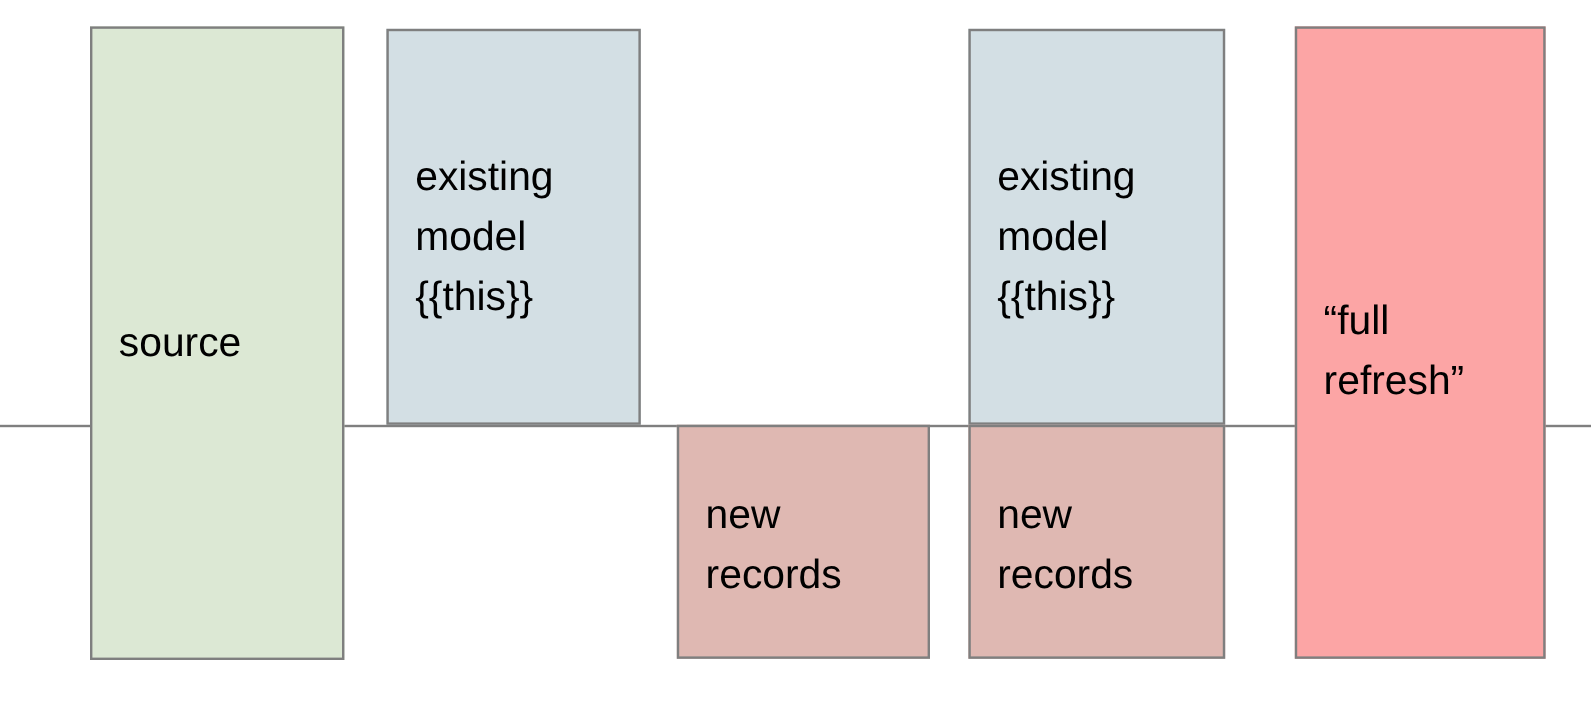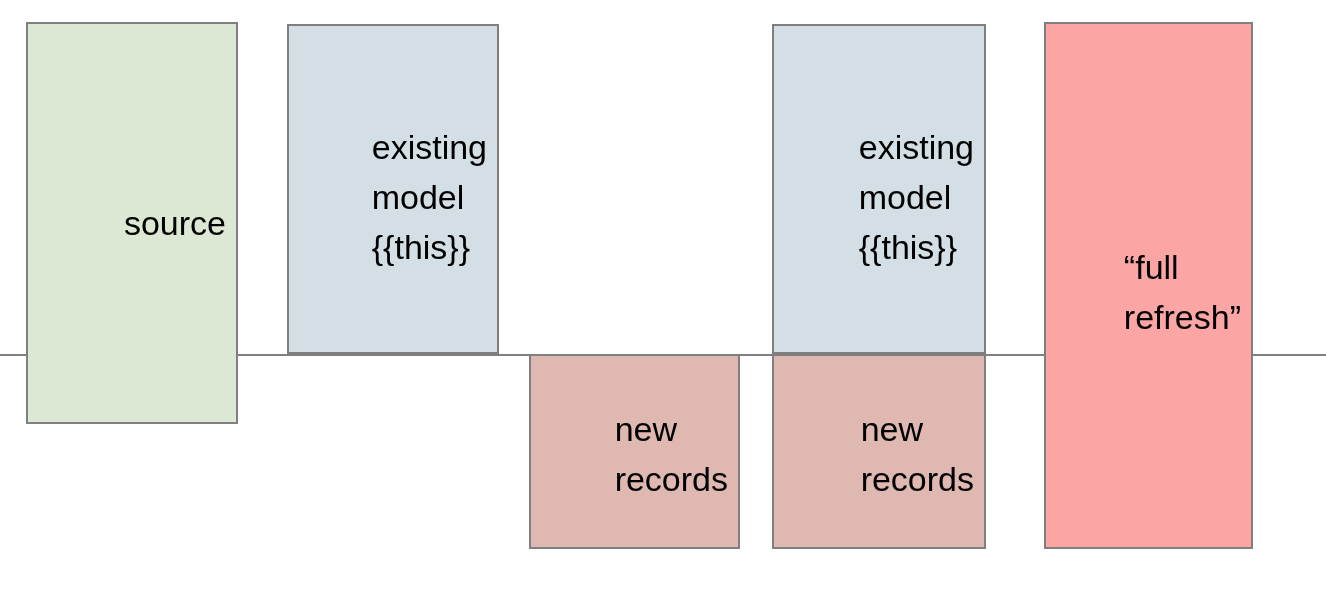--- a/index.html
+++ b/index.html
@@ -25,36 +25,37 @@
     height: 0;
     border-top: 2px solid #7f7f7f;
   }
   .box {
     position: absolute;
     box-sizing: border-box;
     border: 2px solid #7f7f7f;
     display: flex;
     flex-direction: column;
     justify-content: center;
-    align-items: flex-end;
+    align-items: flex-start;
     padding-left: 22px;
-    padding-right: 10px;
+    padding-right: 28px;
+    margin-left: 35px;
   }
   .box-label {
     font-family: "Liberation Sans", sans-serif;
     font-size: 34px;
     line-height: 50px;
     color: #000000;
     text-align: left;
     white-space: pre-line;
     letter-spacing: 0px;
   }
   
   .box-source {
-    left: 26px;  top: 22px;  width: 212px;  height: 402px;
+    left: 40px;  top: 22px;  width: 212px;  height: 528px;
     background: #dce8d4;
   }
   .box-existing-1 {
     left: 287px; top: 24px;  width: 212px;  height: 330px;
     background: #d3dfe4;
     justify-content: flex-start;
     padding-top: 96px;
   }
   .box-new-records-1 {
     left: 529px; top: 354px; width: 211px;  height: 195px;

